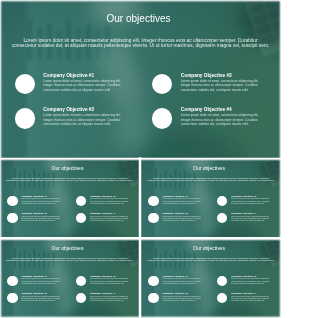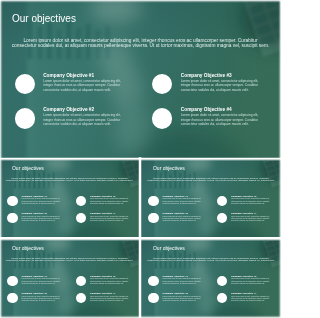--- a/index.html
+++ b/index.html
@@ -4,21 +4,21 @@
 <title>Our objectives</title>
 <style>
   html,body{margin:0;padding:0;background:#ffffff;}
   body{width:281px;height:318px;overflow:hidden;
        font-family:"Liberation Sans",sans-serif;}
   .stage{position:relative;width:281px;height:318px;background:#ffffff;overflow:hidden;}
 
   .slide{position:absolute;overflow:hidden;background:#35705f;}
   .slide svg.bg{position:absolute;left:0;top:0;display:block;}
 
-  .title{position:absolute;left:0;right:16px;text-align:left;color:#ffffff;padding-left:12px;}
+  .title{position:absolute;left:0;right:16px;text-align:center;color:#ffffff;padding-left:12px;}
   .lead{position:absolute;left:0;right:0;text-align:center;color:#e3efec;}
   .lead span{display:block;white-space:nowrap;}
 
   .dot{position:absolute;border-radius:50%;background:#ffffff;}
   .otitle{position:absolute;color:#ffffff;font-weight:bold;white-space:nowrap;}
   .obody{position:absolute;color:#cbe0db;}
   .edgefade{position:absolute;left:0;top:0;width:281px;height:318px;pointer-events:none;}
   .divh{position:absolute;left:0;width:281px;height:4px;background:linear-gradient(to bottom,rgba(255,255,255,0) 0%,rgba(255,255,255,.55) 28%,rgba(255,255,255,.98) 50%,rgba(255,255,255,.5) 75%,rgba(255,255,255,0) 100%);}
   .divv{position:absolute;top:0;width:4px;height:318px;background:linear-gradient(to right,rgba(255,255,255,0) 0%,rgba(255,255,255,.55) 28%,rgba(255,255,255,.98) 50%,rgba(255,255,255,.5) 75%,rgba(255,255,255,0) 100%);}
   .ef-l{position:absolute;left:0;top:0;width:3px;height:318px;background:linear-gradient(to right,#fff 0%,rgba(255,255,255,.55) 33%,rgba(255,255,255,.12) 66%,rgba(255,255,255,0) 100%);}

